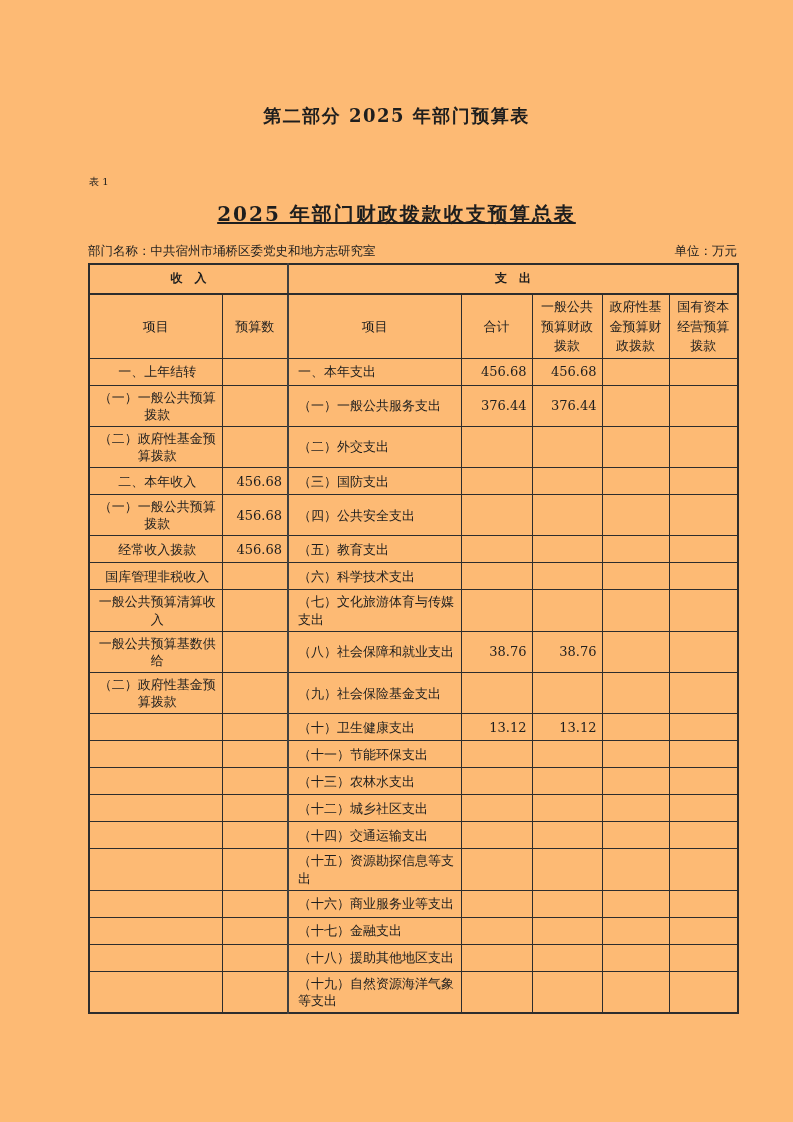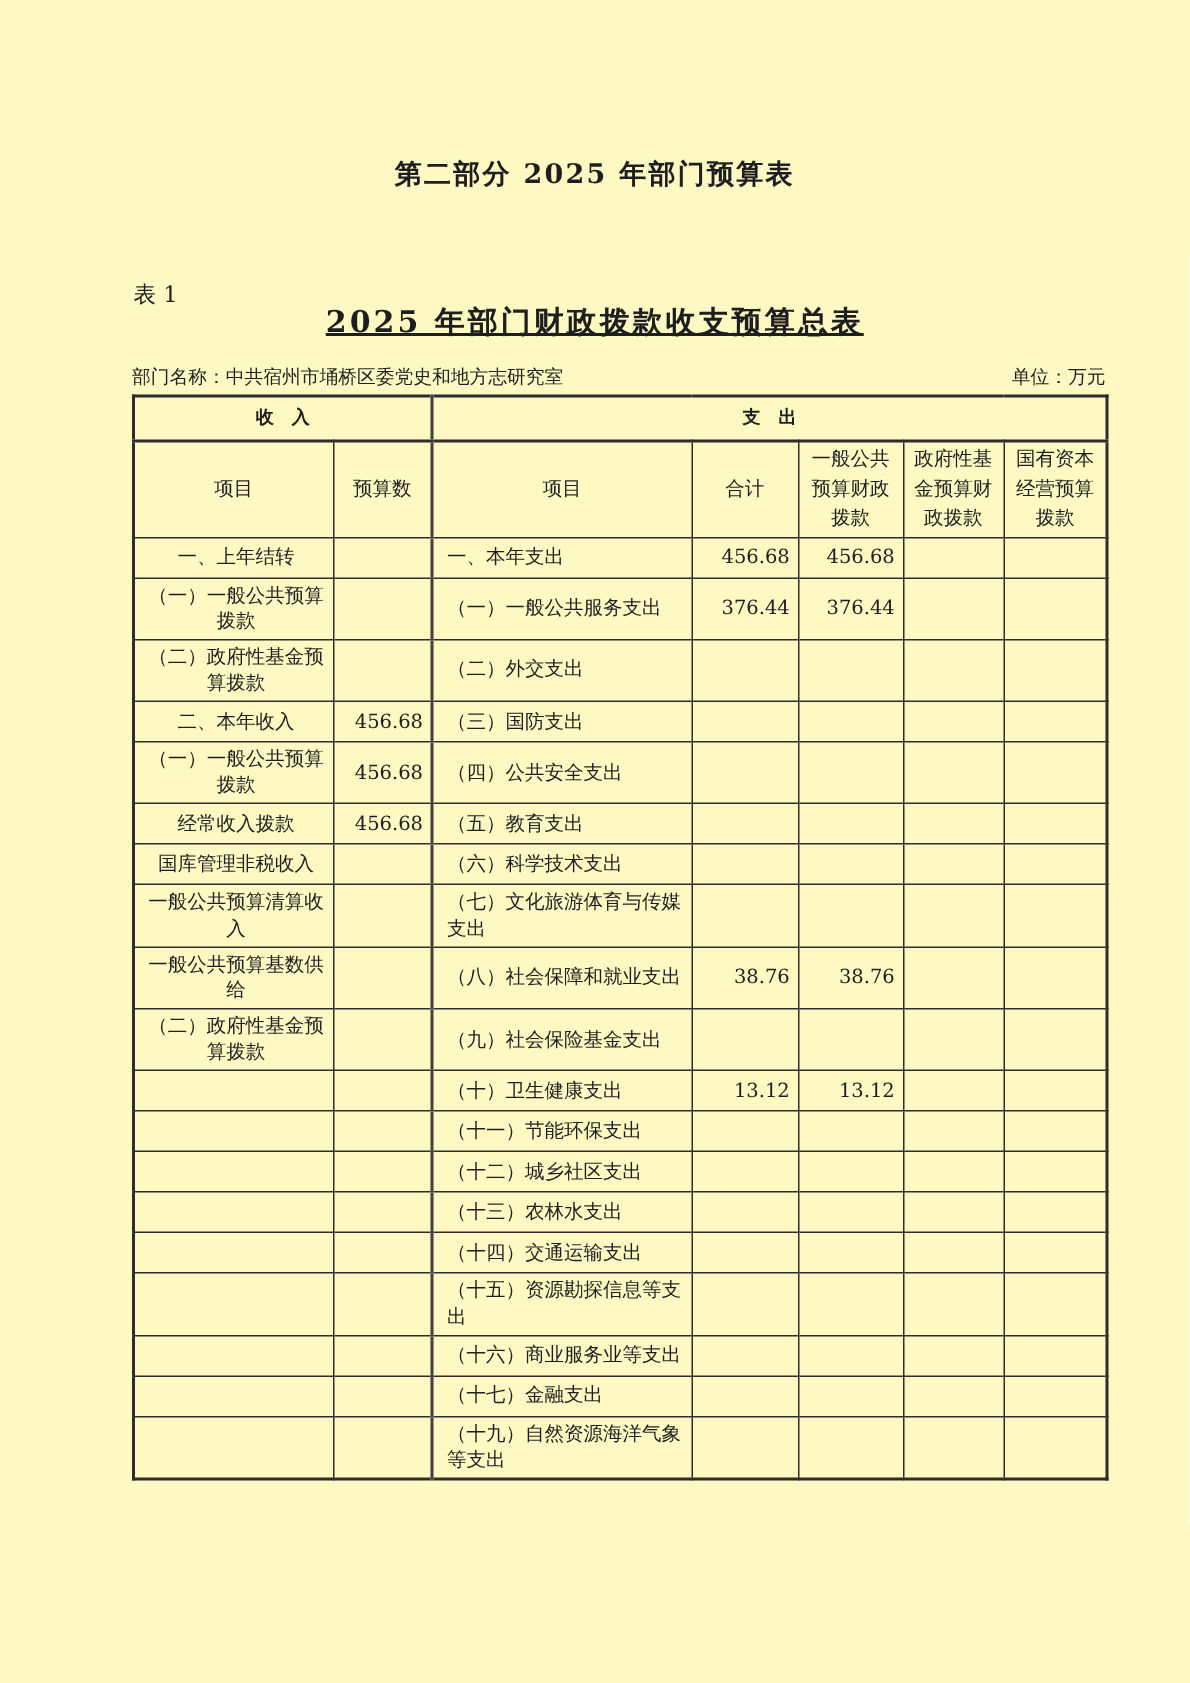--- a/index.html
+++ b/index.html
@@ -1,28 +1,28 @@
 <!DOCTYPE html>
 <html><head>
 <meta charset="utf-8">
 <style>
   html, body { margin: 0; padding: 0; background: #ffffff; }
   body {
     width: 793px; height: 1122px; position: relative;
     font-family: "DejaVu Serif", "Liberation Serif", serif;
     color: #1e1e1e;
   }
-  .sheet { position: absolute; inset: 0; background: #fef9c3; }
+  .sheet { position: absolute; inset: 0; background: #fdba74; }
 
   .section-title {
     position: absolute; top: 104px; left: 0; width: 793px;
     text-align: center; font-size: 18px; font-weight: 700; letter-spacing: 1.5px;
   }
   .table-label {
-    position: absolute; top: 175px; left: 89px; font-size: 15px; margin-top: 12px;
+    position: absolute; top: 175px; left: 89px; font-size: 10px;
   }
   .table-title {
     position: absolute; top: 201px; left: 0; width: 793px;
     text-align: center; font-size: 20px; font-weight: 700; letter-spacing: 2px; text-decoration: underline;
   }
   .meta-row {
     position: absolute; top: 243px; left: 88px; width: 649px;
     display: flex; justify-content: space-between; font-size: 12.5px; font-family: Liberation Serif, serif;
   }
 
@@ -217,40 +217,40 @@
     <td class="c-item2 sep">（十一）节能环保支出</td>
     <td class="c-num"></td>
     <td class="c-num"></td>
     <td class="c-num"></td>
     <td class="c-num"></td>
   </tr>
 
   <tr class="data-row">
     <td class="c-item1"></td>
     <td class="c-num"></td>
+    <td class="c-item2 sep">（十三）农林水支出</td>
+    <td class="c-num"></td>
+    <td class="c-num"></td>
+    <td class="c-num"></td>
+    <td class="c-num"></td>
+  </tr>
+
+  <tr class="data-row">
+    <td class="c-item1"></td>
+    <td class="c-num"></td>
     <td class="c-item2 sep">（十二）城乡社区支出</td>
     <td class="c-num"></td>
     <td class="c-num"></td>
     <td class="c-num"></td>
     <td class="c-num"></td>
   </tr>
 
   <tr class="data-row">
     <td class="c-item1"></td>
     <td class="c-num"></td>
-    <td class="c-item2 sep">（十三）农林水支出</td>
-    <td class="c-num"></td>
-    <td class="c-num"></td>
-    <td class="c-num"></td>
-    <td class="c-num"></td>
-  </tr>
-
-  <tr class="data-row">
-    <td class="c-item1"></td>
-    <td class="c-num"></td>
     <td class="c-item2 sep">（十四）交通运输支出</td>
     <td class="c-num"></td>
     <td class="c-num"></td>
     <td class="c-num"></td>
     <td class="c-num"></td>
   </tr>
 
   <tr class="data-row">
     <td class="c-item1"></td>
     <td class="c-num"></td>
@@ -274,20 +274,29 @@
   <tr class="data-row">
     <td class="c-item1"></td>
     <td class="c-num"></td>
     <td class="c-item2 sep">（十七）金融支出</td>
     <td class="c-num"></td>
     <td class="c-num"></td>
     <td class="c-num"></td>
     <td class="c-num"></td>
   </tr>
 
+  <tr class="data-row">
+    <td class="c-item1"></td>
+    <td class="c-num"></td>
+    <td class="c-item2 sep">（十八）援助其他地区支出</td>
+    <td class="c-num"></td>
+    <td class="c-num"></td>
+    <td class="c-num"></td>
+    <td class="c-num"></td>
+  </tr>
 
   <tr class="data-row">
     <td class="c-item1"></td>
     <td class="c-num"></td>
     <td class="c-item2 sep">（十九）自然资源海洋气象等支出</td>
     <td class="c-num"></td>
     <td class="c-num"></td>
     <td class="c-num"></td>
     <td class="c-num"></td>
   </tr>

